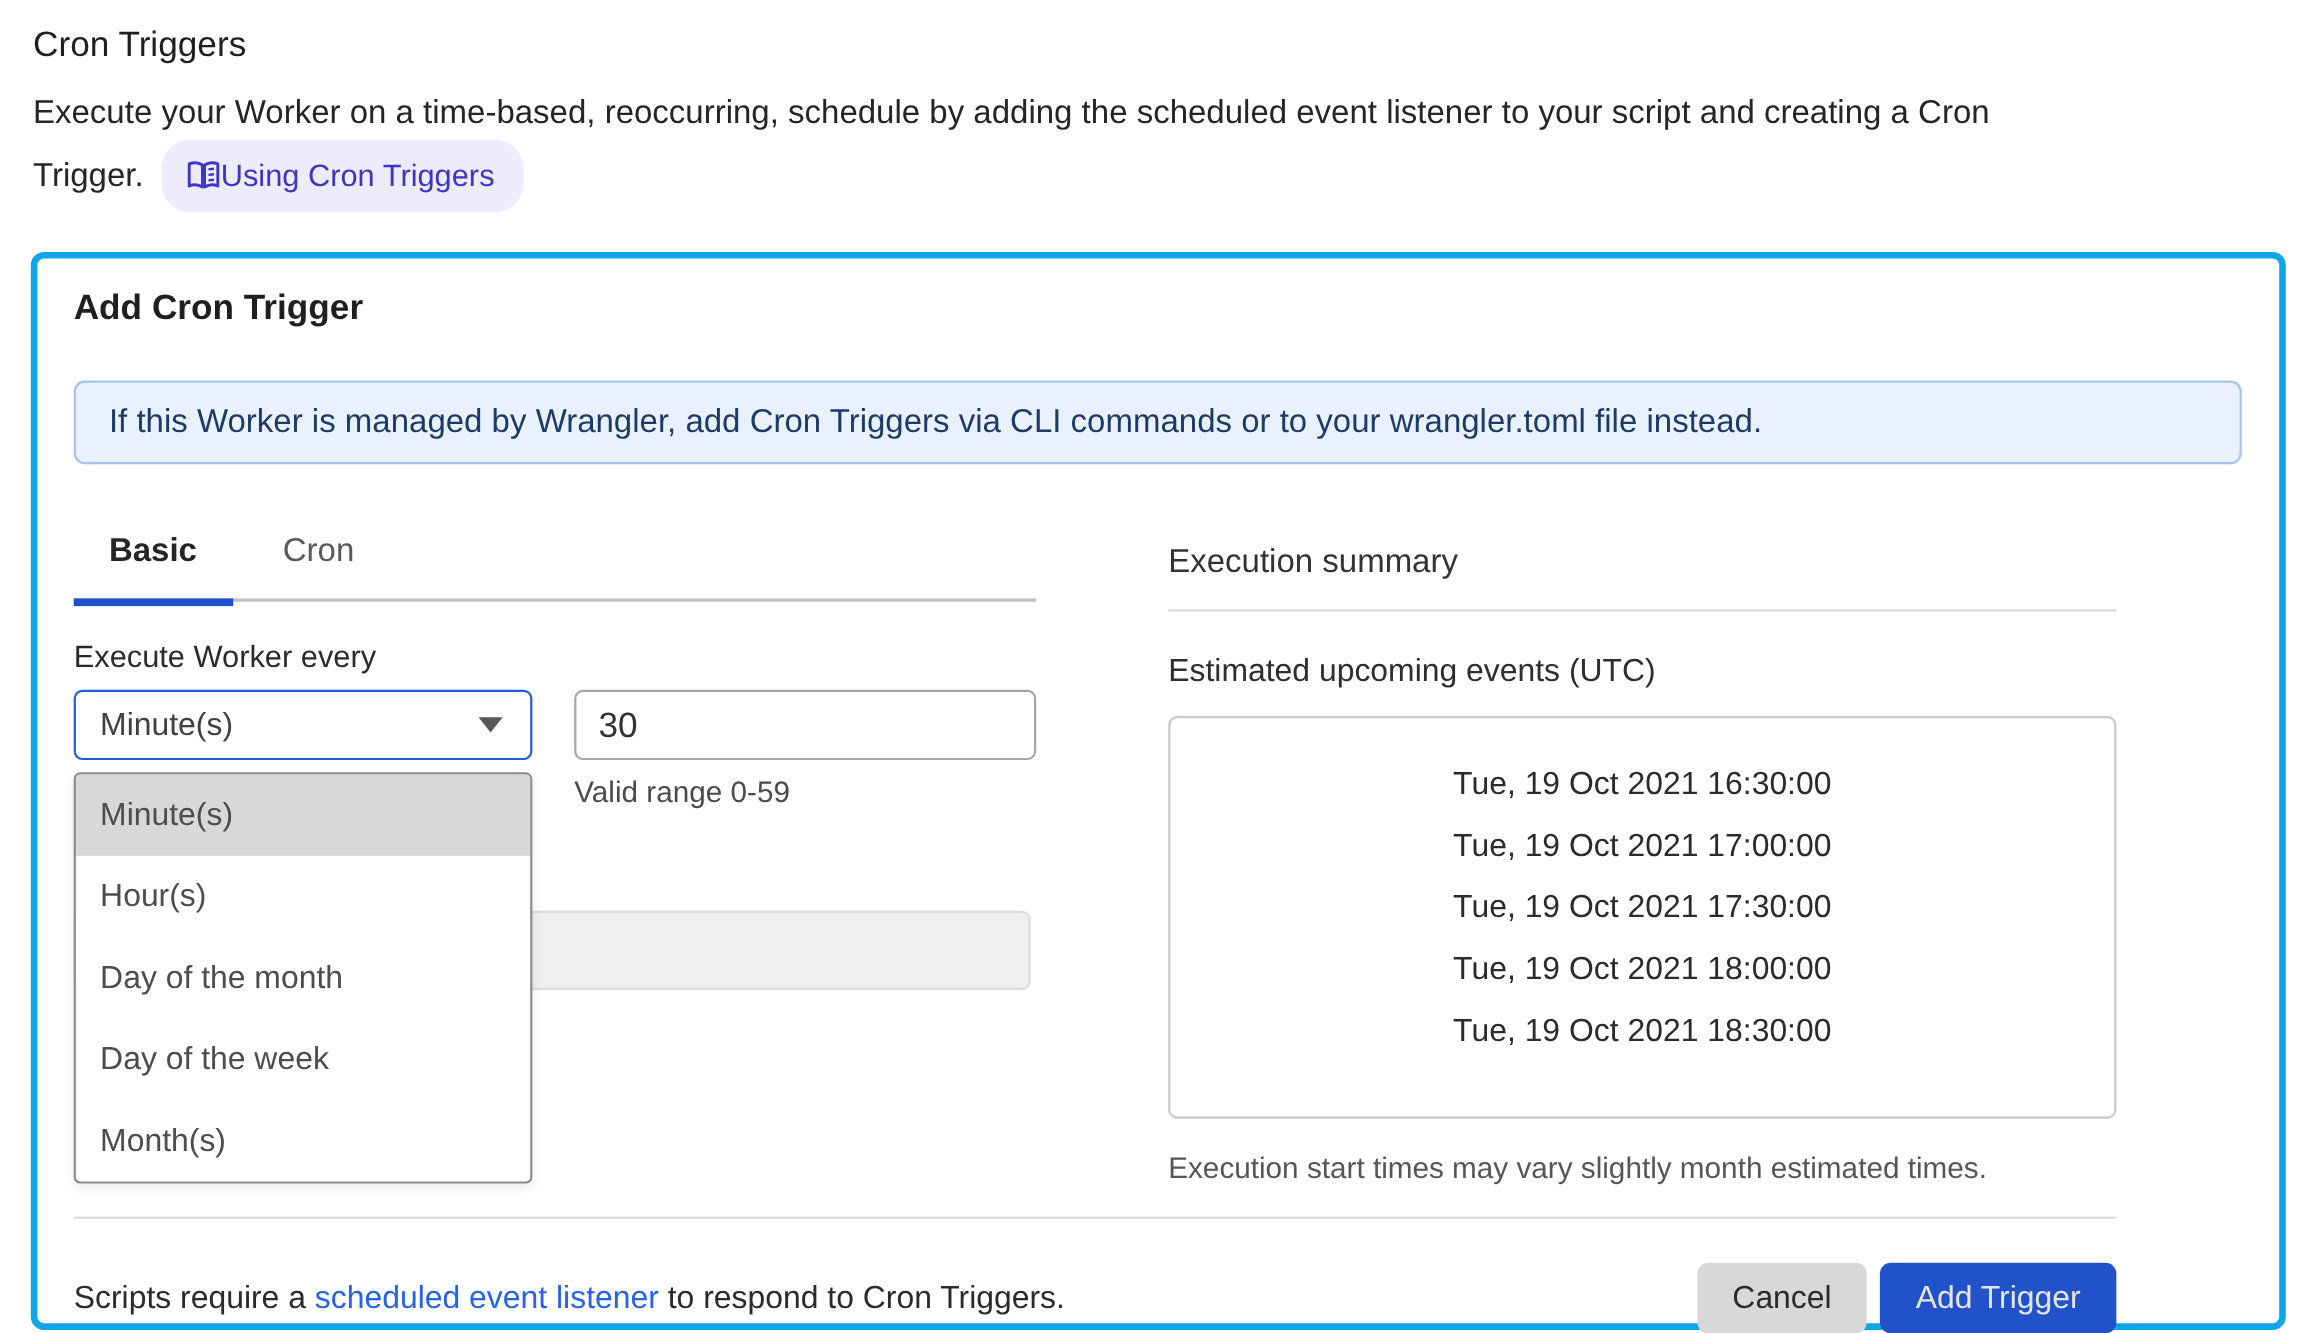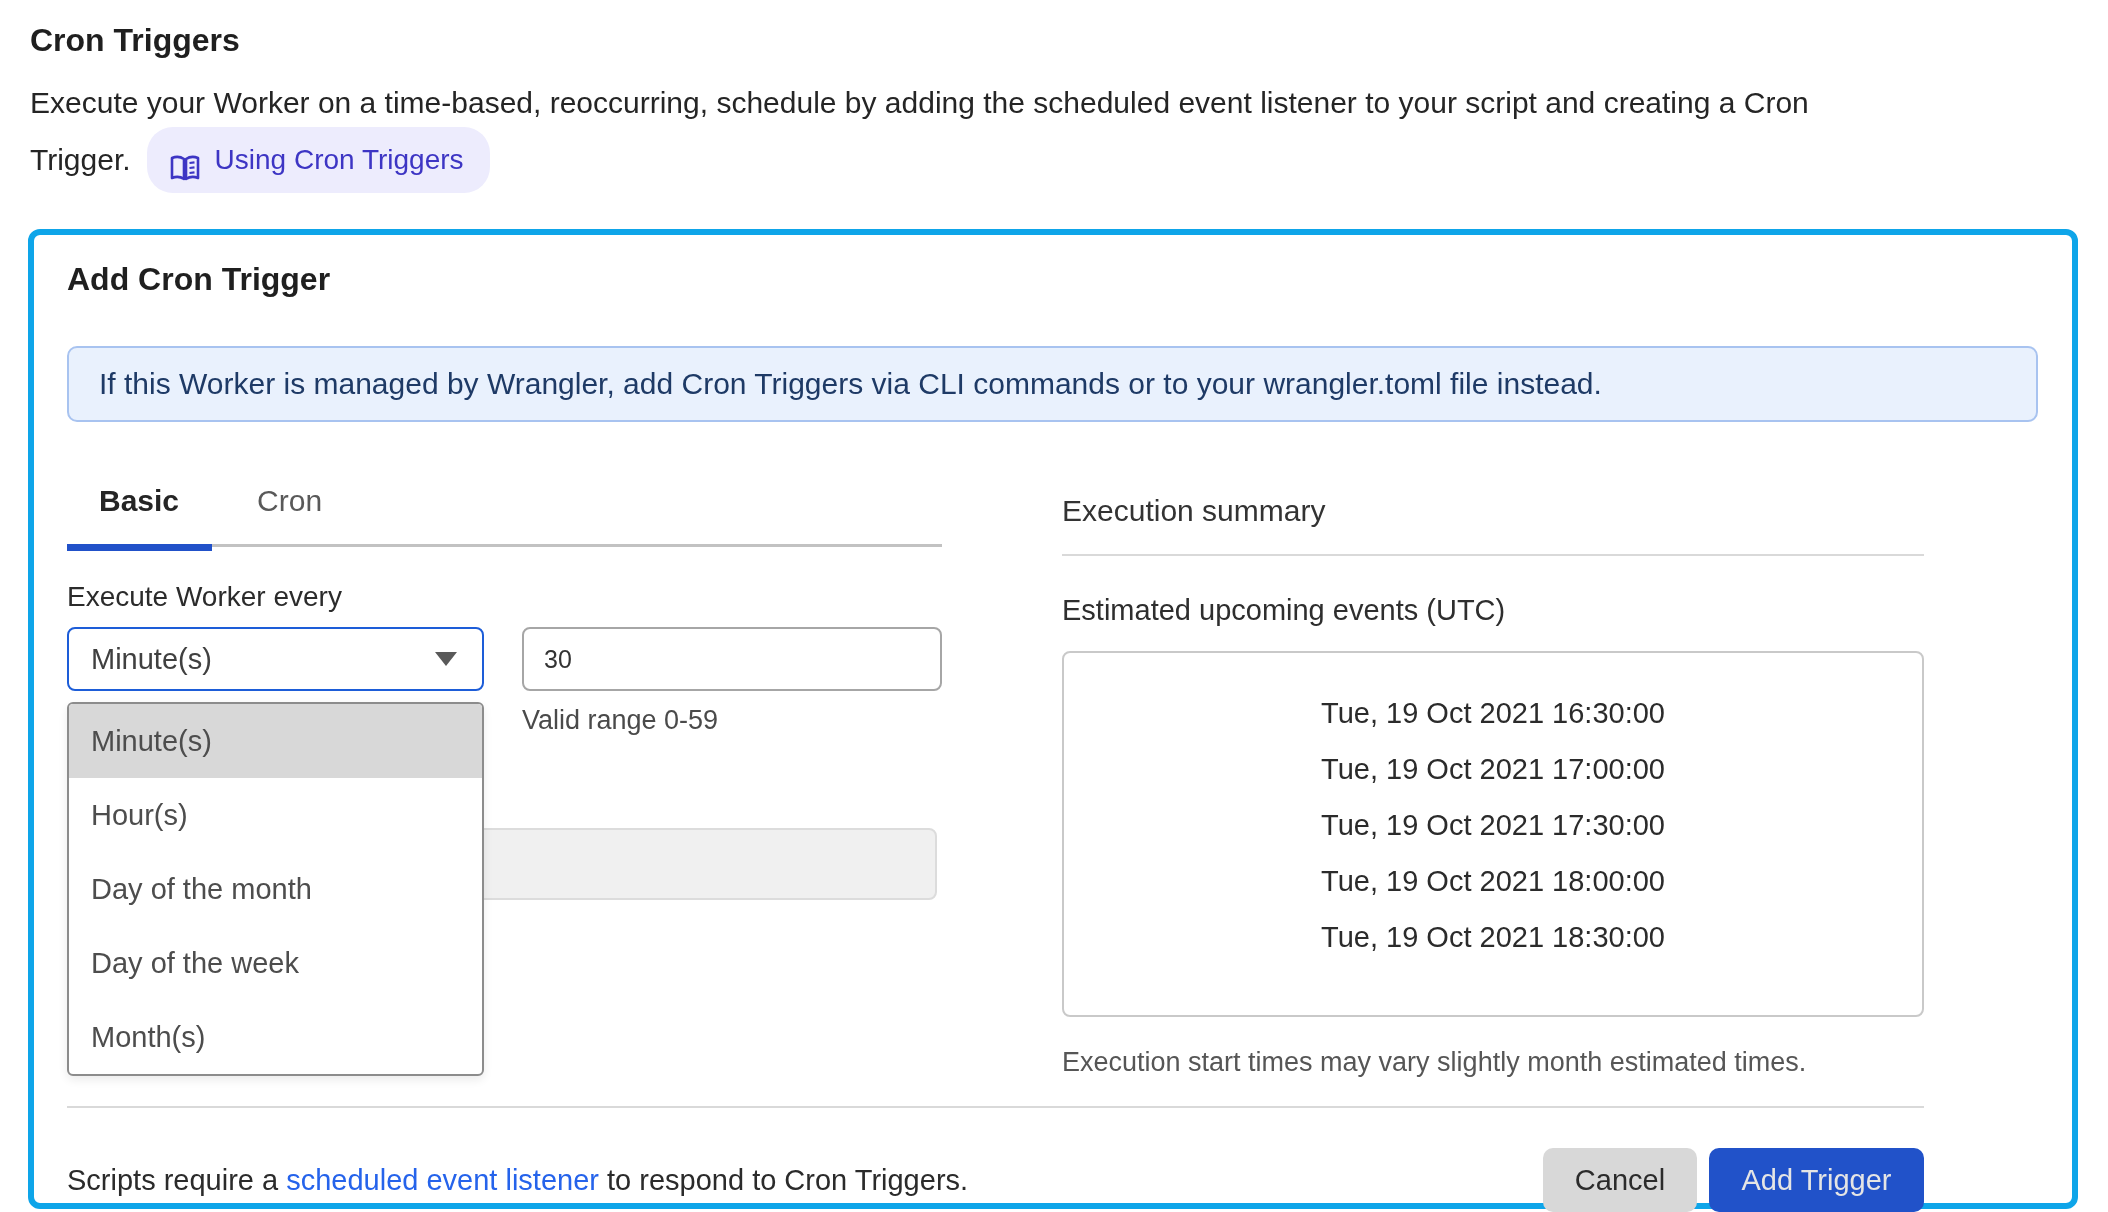--- a/index.html
+++ b/index.html
@@ -1,23 +1,23 @@
 <!DOCTYPE html>
 <html><head>
 <meta charset="utf-8">
 <style>
   * { margin:0; padding:0; box-sizing:border-box; }
   html,body { width:2108px; height:1212px; background:#ffffff;
     font-family:"Liberation Sans", sans-serif; color:#252525; }
   .page { padding:22px 30px 0 30px; }
 
-  .page-title { font-size:32px; font-weight:bold; color:#1f1f1f; }
+  .page-title { font-size:32px; font-weight:normal; color:#1f1f1f; }
   .desc { margin-top:20px; font-size:30px; line-height:48px; color:#252525; }
   .desc-line2-wrap { display:flex; align-items:center; gap:16px; }
-  .docs-badge { display:inline-flex; align-items:flex-end; gap:14px;
+  .docs-badge { display:inline-flex; align-items:center; gap:0;
     background:#edecfd; border-radius:26px; padding:9px 26px 9px 22px;
     color:#3d35c4; font-size:28px; cursor:pointer; }
   .docs-badge svg { display:block; }
 
   .card { margin:36px 0 0 -2px; width:2050px; height:980px;
     border:6px solid #0ea5e9; border-radius:12px; padding:22px 34px 0 33px;
     position:relative; }
   .card-title { font-size:32px; font-weight:bold; color:#1f1f1f; padding-top:4px; }
 
   .banner { margin-top:48px; height:76px; background:#e9f1fd;
@@ -40,21 +40,21 @@
   .tabline-blue { position:absolute; top:0; left:0; width:145px; height:7px; background:#2151c9; }
 
   .field-label { margin-top:30px; font-size:28px; font-weight:normal; color:#2b2b2b; }
   .field-row { margin-top:14px; display:flex; }
   .select-box { width:417px; height:64px; border:2px solid #1d5dd8; border-radius:8px;
     display:flex; align-items:center; padding:0 25px 0 22px; cursor:pointer; background:#fff; }
   .select-value { font-size:29px; color:#404040; flex:1; }
   .caret { width:0; height:0; border-left:11px solid transparent;
     border-right:11px solid transparent; border-top:14px solid #595959; }
   .num-input { margin-left:38px; width:420px; height:64px; border:2px solid #a6a6a6;
-    border-radius:8px; font-size:25px; color:#333; padding:0 20px;
+    border-radius:8px; font-size:32px; color:#333; padding:0 20px;
     font-family:"Liberation Sans", sans-serif; }
   .hint { margin-left:455px; margin-top:14px; font-size:27px; color:#4a4a4a; }
 
   .disabled-input { margin-top:92px; width:870px; height:72px; background:#f0f0f0;
     border:2px solid #dcdcdc; border-radius:8px; }
 
   .dropdown-menu { position:absolute; top:224px; left:0; width:417px;
     background:#ffffff; border:2px solid #8c8c8c; border-radius:6px; z-index:10;
     box-shadow:0 4px 10px rgba(0,0,0,0.08); overflow:hidden; }
   .dd-item { height:74px; display:flex; align-items:center; padding:0 22px;

